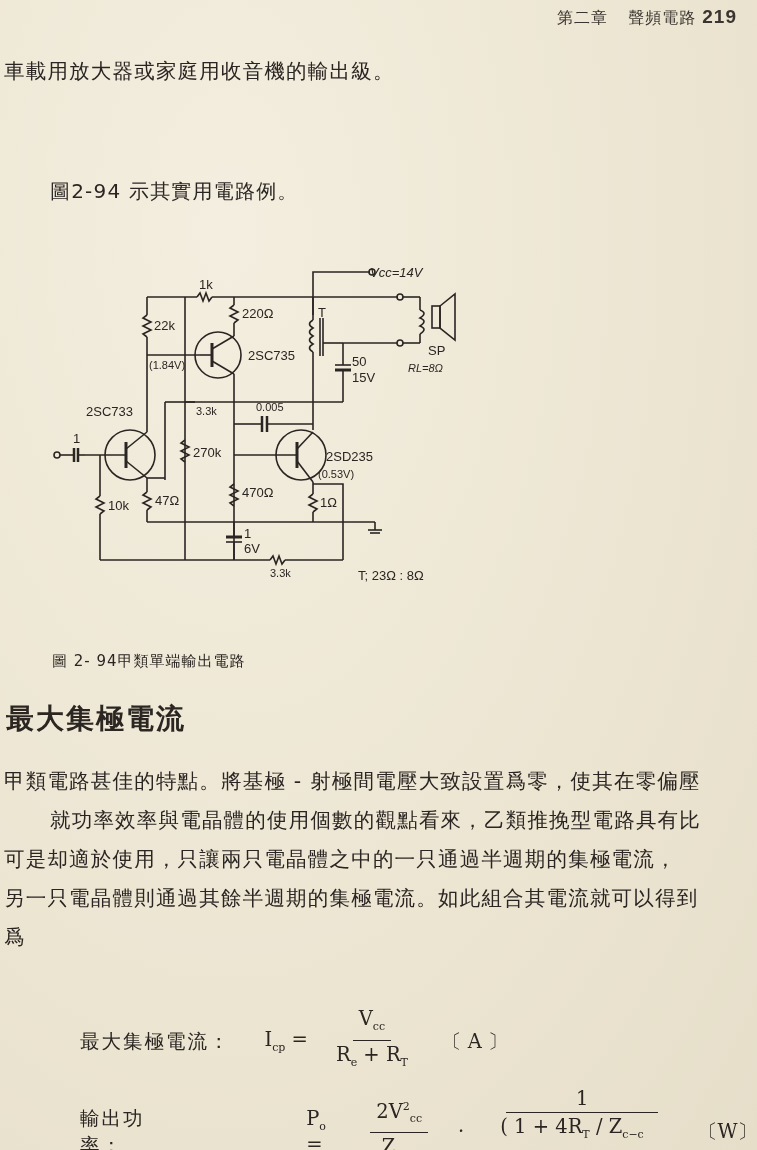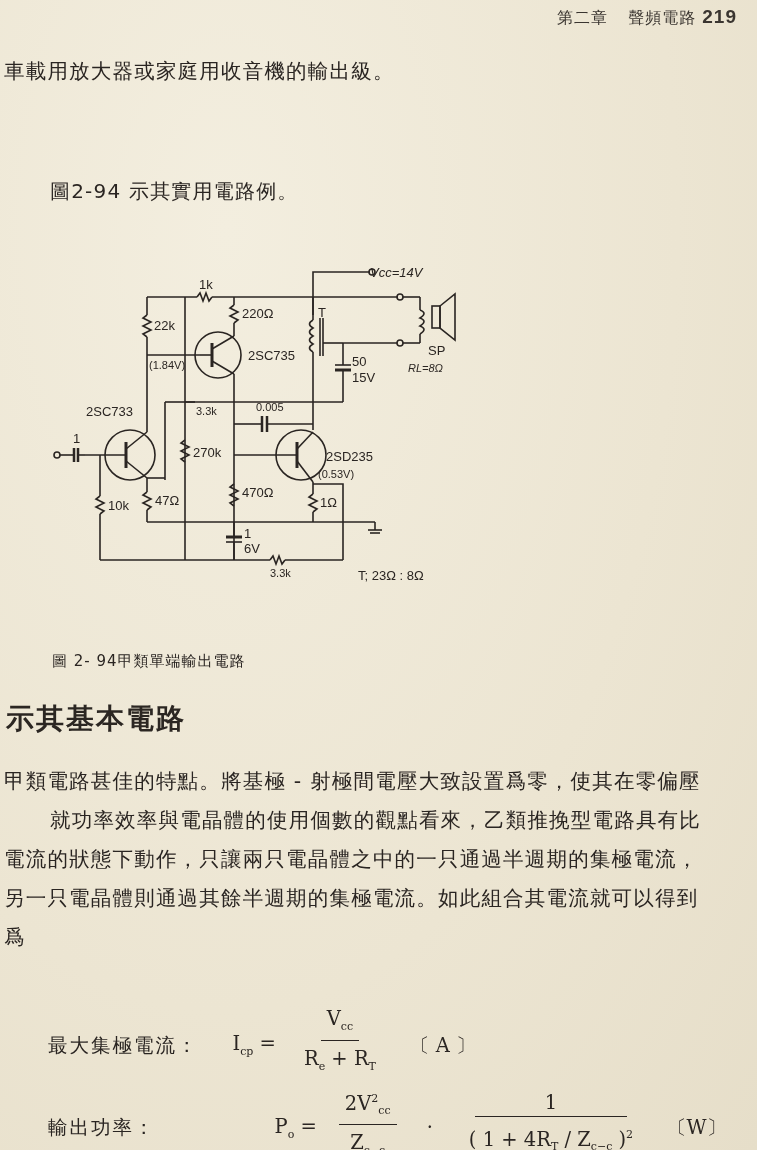--- a/index.html
+++ b/index.html
@@ -32,26 +32,26 @@
     position:absolute; top:700px; left:6px;
     font-size:28px; font-weight:bold; letter-spacing:2px; color:#2b2622;
   }
   .p3 { top:762px; }
   .p3 .line { line-height:39px; }
   .indent { padding-left:46px; }
   .formula {
     position:absolute; left:48px; font-size:19.5px; display:flex; align-items:center;
     font-family:"DejaVu Serif", serif;
   }
-  .formula .label { font-family:Liberation Mono, monospace; letter-spacing:2px; }
+  .formula .label { font-family:Liberation Mono, monospace; letter-spacing:2px;margin-left:32px; }
   .f1 { top:1008px; }
   .f2 { top:1088px; }
   .frac { display:inline-flex; flex-direction:column; align-items:center; margin:0 22px; }
   .frac .num { padding:0 6px 2px; border-bottom:1.5px solid #2a2522; line-height:22px; }
-  .frac .den { padding:2px 6px 0; line-height:32px; }
+  .frac .den { padding:2px 6px 0; line-height:24px; }
   sub, sup { font-size:11px; }
   .lhs { margin-left:34px; }
   .unit { margin-left:6px; }
   svg text { font-family:"Liberation Sans", sans-serif; fill:#2a2522; }
 </style>
 </head>
 <body>
 
 <div class="header">
   <span class="chapter">第二章</span>
@@ -202,26 +202,26 @@
     <text x="320" y="507">1Ω</text>
     <text x="244" y="538">1</text>
     <text x="244" y="553">6V</text>
     <text x="270" y="577" font-size="11">3.3k</text>
     <text x="358" y="580">T; 23Ω : 8Ω</text>
   </g>
 </svg>
 
 <div class="fig-caption">圖 2- 94甲類單端輸出電路</div>
 
-<div class="section-title">示其基本電路</div>
+<div class="section-title">最大集極電流</div>
 
 <div class="para p3">
   <span class="line">甲類電路甚佳的特點。將基極 - 射極間電壓大致設置爲零，使其在零偏壓</span>
   <span class="line indent">就功率效率與電晶體的使用個數的觀點看來，乙類推挽型電路具有比</span>
-  <span class="line">電流的狀態下動作，只讓兩只電晶體之中的一只通過半週期的集極電流，</span>
+  <span class="line">可是却適於使用，只讓兩只電晶體之中的一只通過半週期的集極電流，</span>
   <span class="line">另一只電晶體則通過其餘半週期的集極電流。如此組合其電流就可以得到</span>
   <span class="line">爲</span>
 </div>
 
 <div class="formula f1">
   <span class="label">最大集極電流：</span>
   <span class="lhs"><span>I</span><sub>cp</sub> =</span>
   <span class="frac">
     <span class="num"><span>V</span><sub>cc</sub></span>
     <span class="den"><span>R</span><sub>e</sub><span> + </span><span>R</span><sub>T</sub></span>

